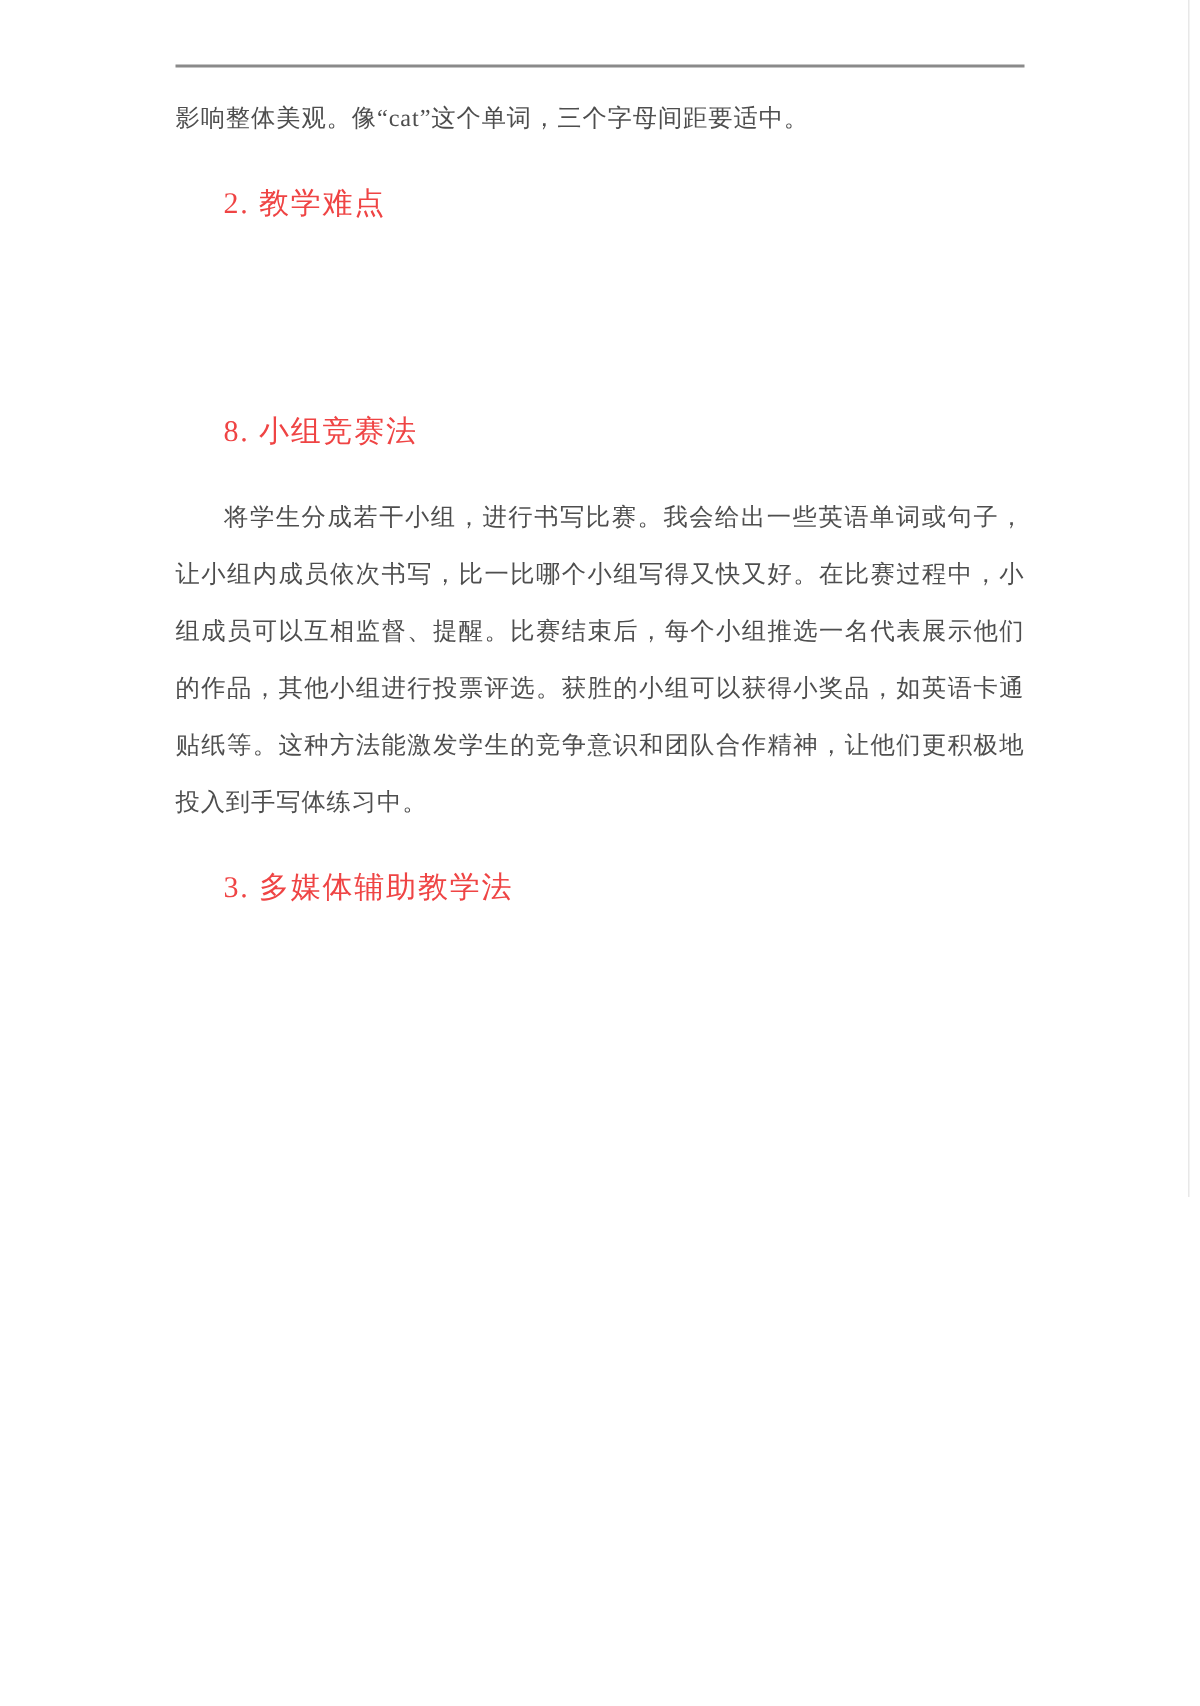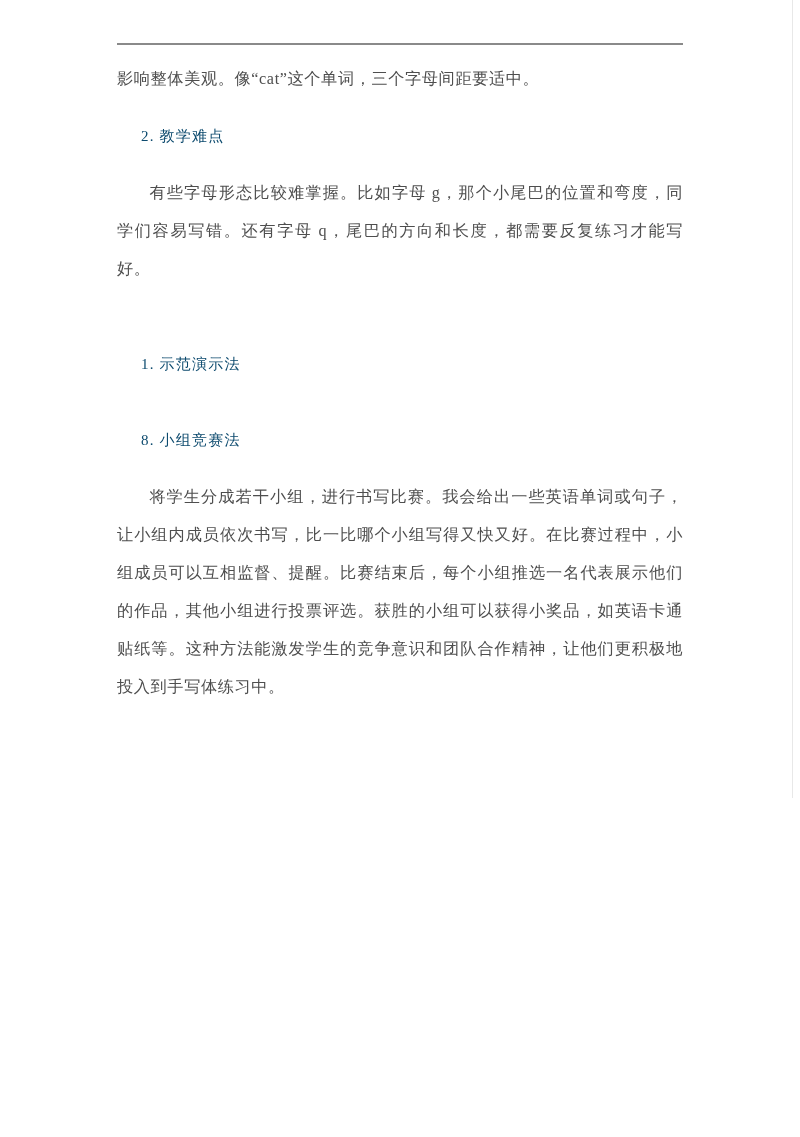--- a/index.html
+++ b/index.html
@@ -69,23 +69,23 @@
     letter-spacing: 0.6px;
     font-family: "Liberation Serif", "DejaVu Serif", serif;
   }
 
   p.para.cont {
     text-indent: 0;
   }
 
   h3.heading {
     margin: 0;
-    font-size: 15px;
+    font-size: 20px;
     line-height: 38px;
-    color: #0c4a6e;
+    color: #ef4444;
     font-weight: normal;
     text-indent: 1.6em;
     letter-spacing: 1.2px;
     font-family: "Liberation Serif", "DejaVu Serif", serif;
   }
 
   .gap-sm { height: 19px; }
 
   .watermark {
     position: absolute;
@@ -114,43 +114,42 @@
   <div class="body-text">
 
     <p class="para cont">影响整体美观。像“cat”这个单词，三个字母间距要适中。</p>
 
     <div class="gap-sm"></div>
 
     <h3 class="heading">2. 教学难点</h3>
 
     <div class="gap-sm"></div>
 
-    <p class="para">有些字母形态比较难掌握。比如字母 g，那个小尾巴的位置和弯度，同学们容易写错。还有字母 q，尾巴的方向和长度，都需要反复练习才能写好。</p>
 
     <div class="gap-sm"></div>
 
 
     <div class="gap-sm"></div>
 
 
     <div class="gap-sm"></div>
 
-    <h3 class="heading">1. 示范演示法</h3>
 
     <div class="gap-sm"></div>
 
 
     <div class="gap-sm"></div>
 
     <h3 class="heading">8. 小组竞赛法</h3>
 
     <div class="gap-sm"></div>
 
     <p class="para">将学生分成若干小组，进行书写比赛。我会给出一些英语单词或句子，让小组内成员依次书写，比一比哪个小组写得又快又好。在比赛过程中，小组成员可以互相监督、提醒。比赛结束后，每个小组推选一名代表展示他们的作品，其他小组进行投票评选。获胜的小组可以获得小奖品，如英语卡通贴纸等。这种方法能激发学生的竞争意识和团队合作精神，让他们更积极地投入到手写体练习中。</p>
 
     <div class="gap-sm"></div>
 
+    <h3 class="heading">3. 多媒体辅助教学法</h3>
 
   </div>
 
   <div class="watermark">vv99.net</div>
 
 </div>
 
 </body></html>

